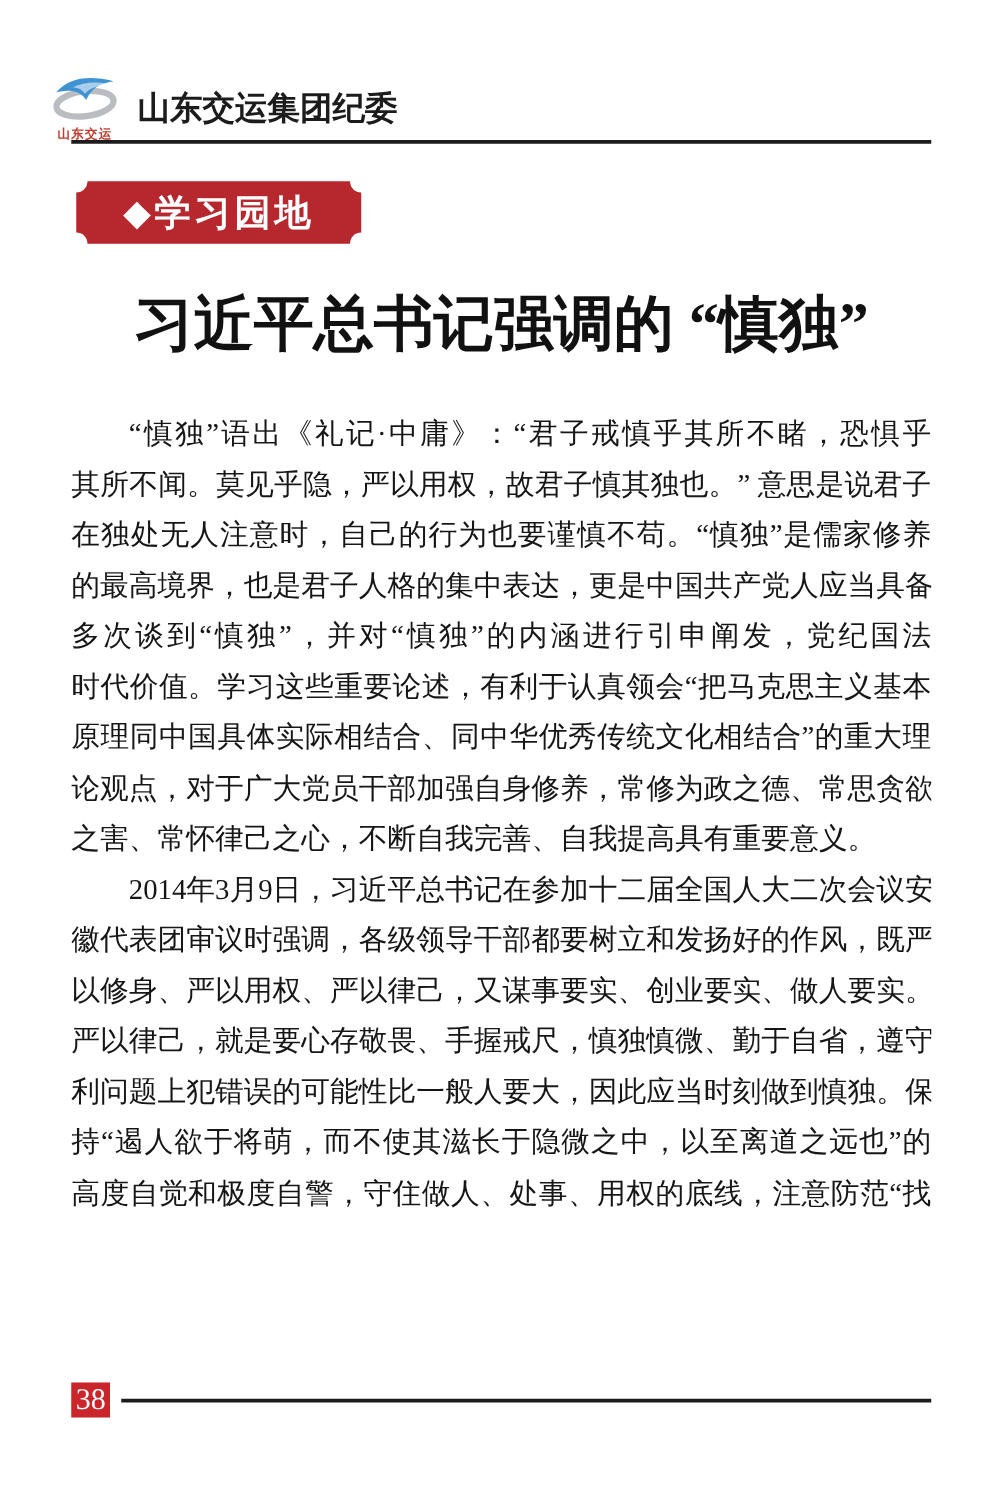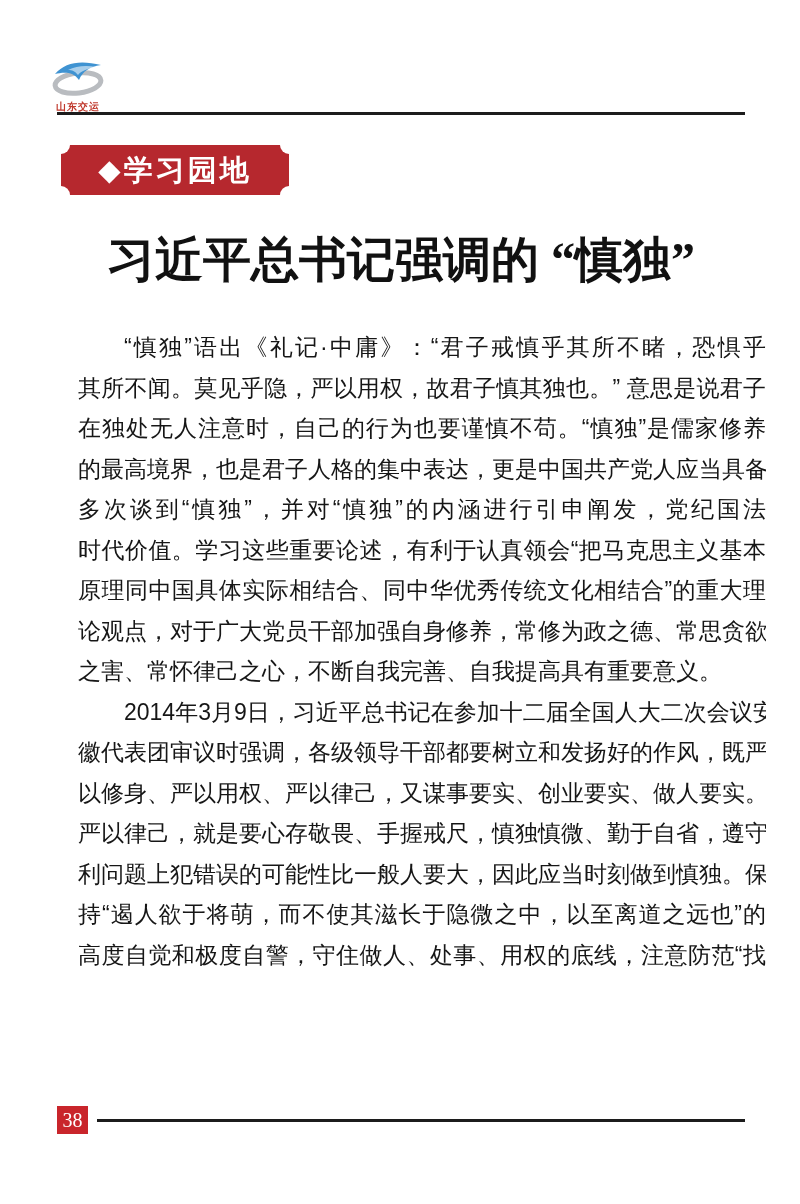--- a/index.html
+++ b/index.html
@@ -19,21 +19,21 @@
     height: 1204px;
     background: #ffffff;
     overflow: hidden;
     font-family: "DejaVu Serif", serif;
     color: var(--ink);
   }
 
   
   .logo {
     position: absolute;
-    left: 52px;
+    left: 42px;
     top: 57px;
     width: 52px;
     text-align: center;
   }
   .logo-caption {
     margin-top: -3px;
     font-family: "DejaVu Sans", sans-serif;
     font-weight: bold;
     font-size: 10px;
     color: var(--logo-caption-red);
@@ -105,24 +105,23 @@
     font-size: 48px;
     line-height: 48px;
     color: #111111;
     white-space: nowrap;
   }
   .body-text {
     position: absolute;
     left: 57px;
     top: 327px;
     width: 688px;
-    font-family: Liberation Sans, sans-serif;
+    font-family: Liberation Serif, serif;
     font-size: 23px;
     color: #161616;
-    margin-left: 21px;
   }
   .bodyline {
     height: 40.5px;
     line-height: 40.5px;
     text-align: justify;
     text-align-last: justify;
     white-space: nowrap;
     overflow: hidden;
   }
   .bodyline.first { text-indent: 2em; }
@@ -131,21 +130,21 @@
   
   .footer-badge {
     position: absolute;
     left: 57px;
     top: 1106px;
     width: 31px;
     height: 28px;
     background: var(--badge-red);
     color: #ffffff;
     font-family: "Liberation Serif", "DejaVu Serif", serif;
-    font-size: 20px;
+    font-size: 24px;
     line-height: 28px;
     text-align: center;
   }
   .footer-rule {
     position: absolute;
     left: 97px;
     top: 1119px;
     width: 648px;
     height: 3px;
     background: var(--rule);
@@ -160,20 +159,21 @@
     <span>
       <svg width="52" height="42" viewBox="0 0 52 42" aria-hidden="true">
         <ellipse cx="26" cy="26" rx="23" ry="10" fill="none" stroke="#b9bcc0" stroke-width="5" transform="rotate(-7 26 26)"></ellipse>
         <path d="M3 17 C13 5 29 3 49 8 C37 10 31 14 27 23 C21 14 11 15 3 17 Z" fill="#3f93d2"></path>
         <path d="M16 13 C24 9 34 8 44 10 C35 12 29 14 26 18 C23 14 20 13 16 13 Z" fill="#ffffff" opacity="0.55"></path>
       </svg>
     </span>
     <div class="logo-caption">山东交运</div>
   </div>
 
+  <div class="org-name">山东交运集团纪委</div>
 
   <div class="header-rule"></div>
 
   <div class="banner">
     <span class="notch n-tl"></span>
     <span class="notch n-tr"></span>
     <span class="notch n-bl"></span>
     <span class="notch n-br"></span>
     <div class="banner-label">◆学习园地</div>
   </div>

